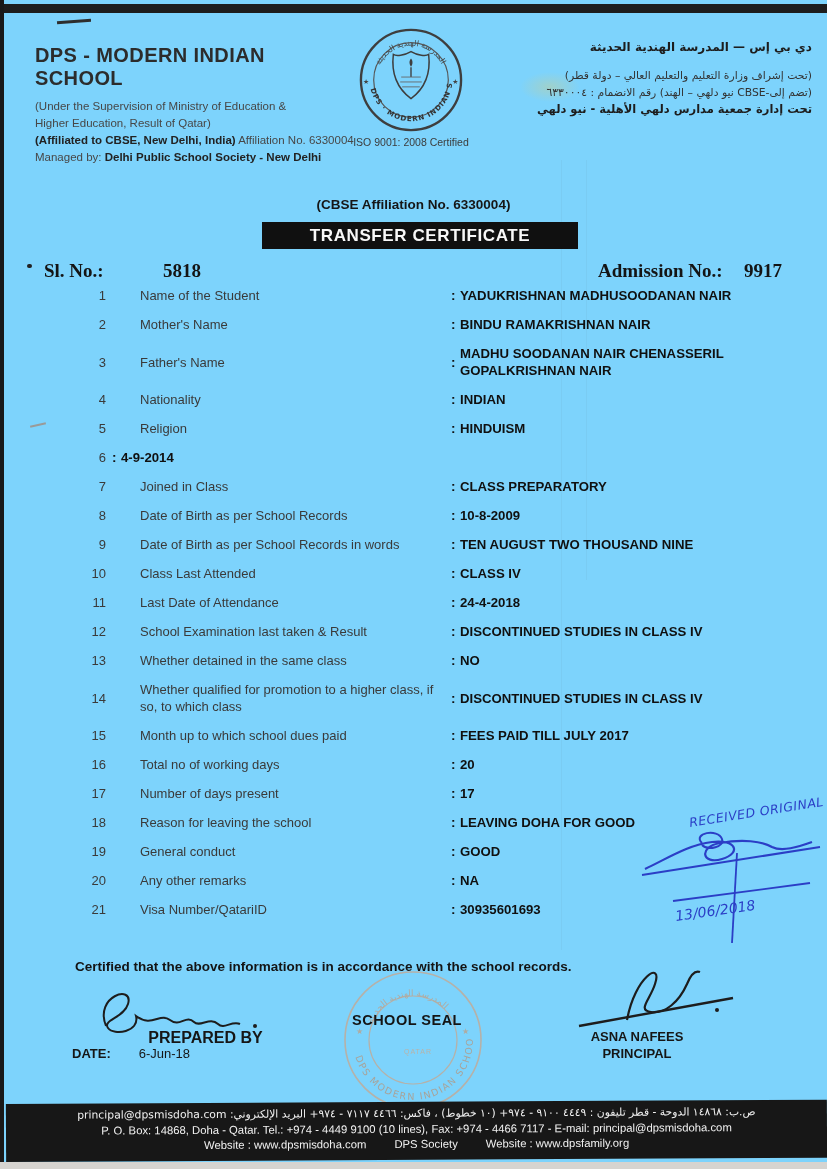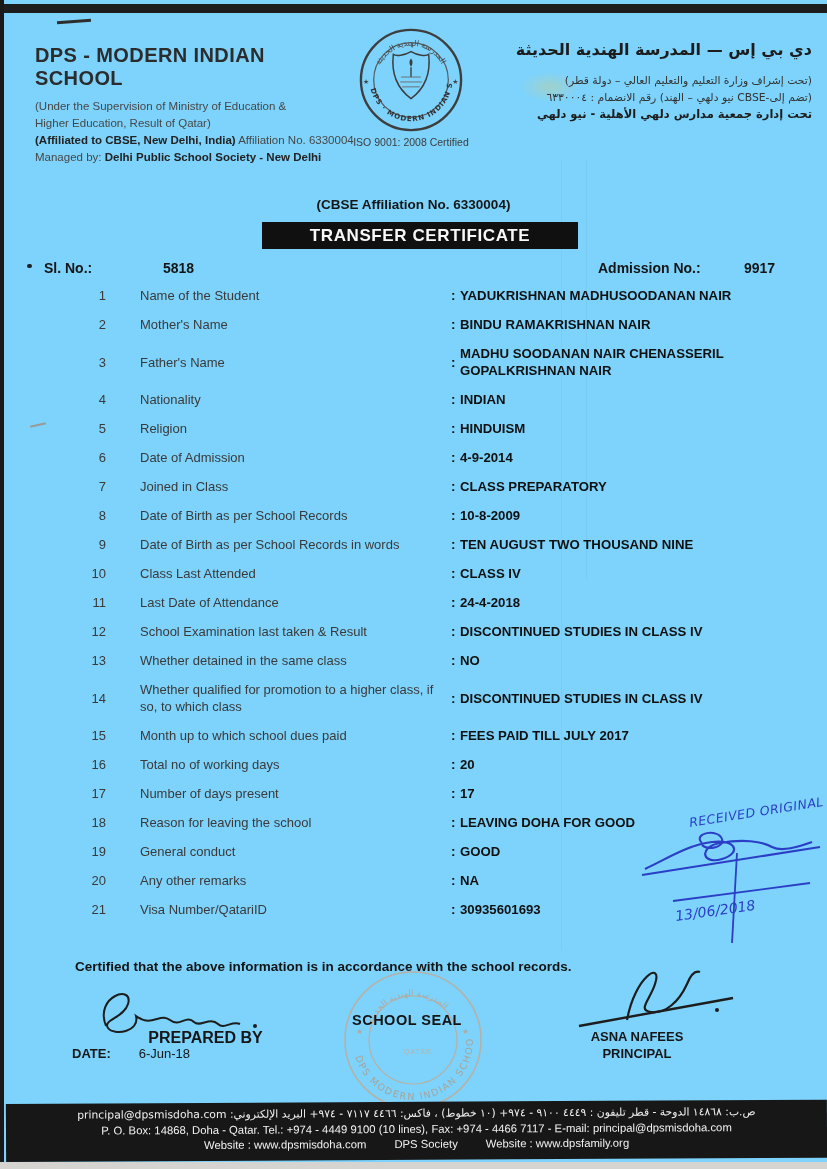--- a/index.html
+++ b/index.html
@@ -19,29 +19,29 @@
   .scan-bottom{left:0;top:1162px;width:827px;height:7px;background:#d6d4d0;}
   
   .hdr-left{left:35px;top:44px;width:320px;}
   .school-name{font-size:20px;font-weight:bold;letter-spacing:.4px;color:#2c2c2c;margin:0 0 8px 0;}
   .hdr-sub{font-size:11.5px;color:#474747;line-height:17px;}
   .hdr-sub b{color:#222;}
   .logo-wrap{left:350px;top:26px;width:122px;text-align:center;}
   .iso{font-size:10.5px;color:#3c3c3c;margin-top:2px;}
   .hdr-right{left:478px;top:40px;width:334px;direction:rtl;text-align:right;
      font-family:"DejaVu Sans",sans-serif;}
-  .ar-name{font-size:16px;font-weight:bold;color:#1d1d1d;margin:0 0 14px 0;}
+  .ar-name{font-size:12px;font-weight:bold;color:#1d1d1d;margin:0 0 14px 0;}
   .ar-sub{font-size:10.8px;color:#333;line-height:16.5px;}
   .ar-sub-bold{font-size:11.5px;font-weight:bold;color:#1d1d1d;line-height:17px;}
   
   .cbse-note{left:0;top:197px;width:827px;text-align:center;font-size:13.5px;font-weight:bold;color:#161616;}
   .banner{left:262px;top:222px;width:316px;height:27px;background:#101010;color:#f8f8f8;
      font-size:17px;font-weight:bold;letter-spacing:.6px;text-align:center;line-height:27px;}
   
-  .serial-lbl{font-size:14px;font-weight:bold;color:#141414;top:260px;}
+  .serial-lbl{font-size:19px;font-weight:bold;color:#141414;top:260px;font-family:Liberation Serif, serif;}
   
   .fields{left:0;top:287px;width:827px;}
   .row{display:flex;align-items:center;margin-bottom:12px;}
   .no{width:106px;flex:none;text-align:right;font-size:13px;color:#3a3a3a;line-height:17px;}
   .lbl{margin-left:34px;width:305px;flex:none;font-size:13px;color:#3a3a3a;line-height:17px;}
   .colon{margin-left:6px;width:9px;flex:none;font-size:13.5px;font-weight:bold;color:#111;line-height:17px;}
   .val{width:332px;flex:none;font-size:13.2px;font-weight:bold;color:#101010;line-height:17px;}
   
   .certline{left:75px;top:959px;width:620px;font-size:13.5px;font-weight:bold;color:#141414;}
   .prepared{left:118px;top:1029px;width:175px;text-align:center;font-size:16px;font-weight:bold;color:#161616;}
@@ -151,21 +151,20 @@
 
     <div class="row">
       <div class="no">5</div>
       <div class="lbl">Religion</div>
       <div class="colon">:</div>
       <div class="val">HINDUISM</div>
     </div>
 
     <div class="row">
       <div class="no">6</div>
-      <div class="lbl">Date of Admission</div>
       <div class="colon">:</div>
       <div class="val">4-9-2014</div>
     </div>
 
     <div class="row">
       <div class="no">7</div>
       <div class="lbl">Joined in Class</div>
       <div class="colon">:</div>
       <div class="val">CLASS PREPARATORY</div>
     </div>

